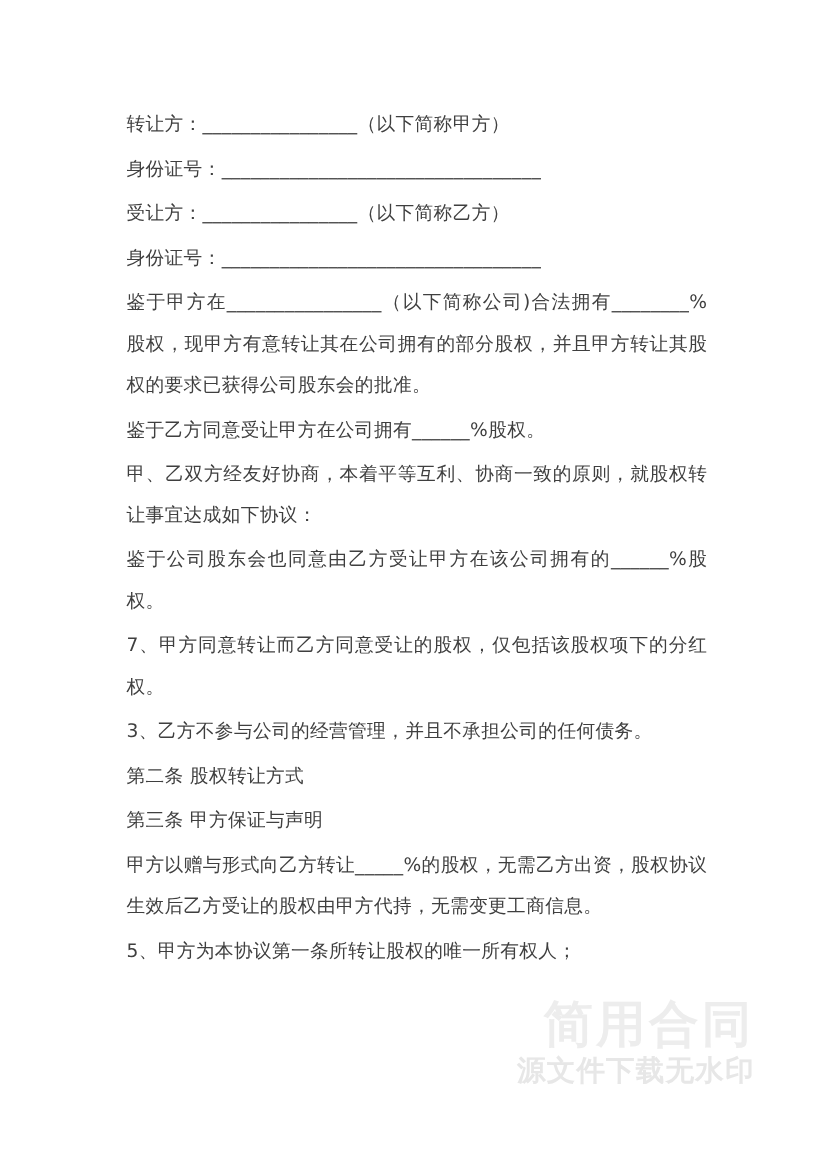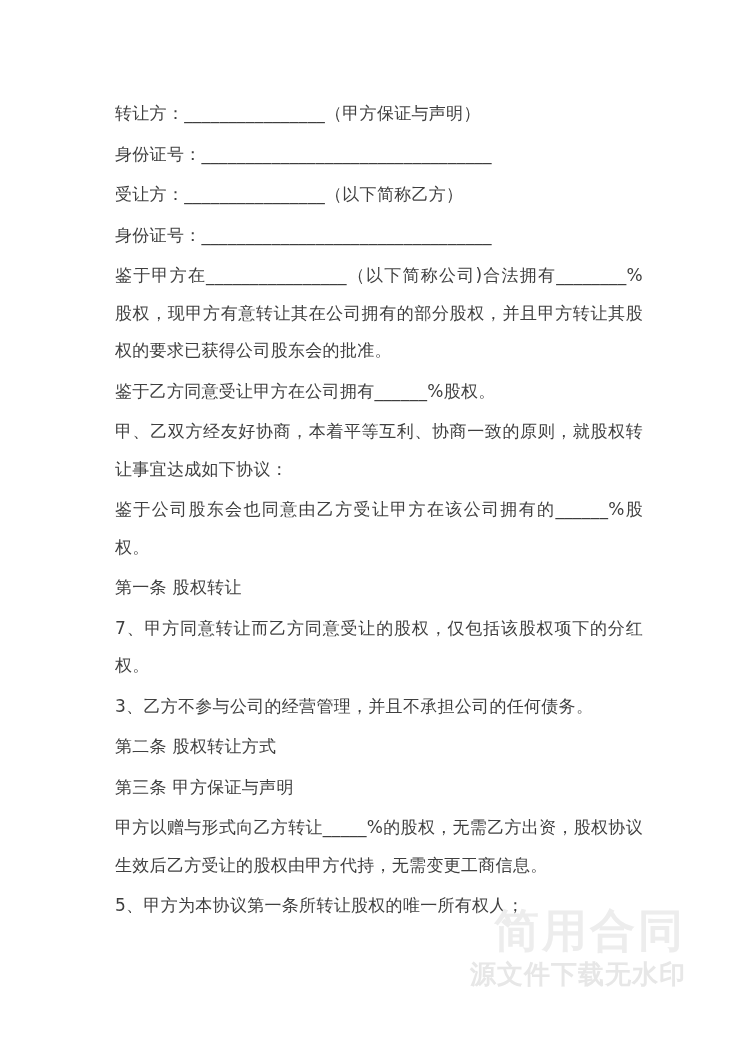--- a/index.html
+++ b/index.html
@@ -53,29 +53,28 @@
     color: #e7e7e7;
     margin: 0;
   }
 </style>
 </head>
 <body>
 
 <div class="page">
 
   <div class="doc-body">
-    <p>转让方：________________（甲方保证与声明）</p>
+    <p>转让方：________________（以下简称甲方）</p>
     <p>身份证号：_________________________________</p>
     <p>受让方：________________（以下简称乙方）</p>
     <p>身份证号：_________________________________</p>
     <p>鉴于甲方在________________（以下简称公司)合法拥有________%股权，现甲方有意转让其在公司拥有的部分股权，并且甲方转让其股权的要求已获得公司股东会的批准。</p>
     <p>鉴于乙方同意受让甲方在公司拥有______%股权。</p>
     <p>甲、乙双方经友好协商，本着平等互利、协商一致的原则，就股权转让事宜达成如下协议：</p>
     <p>鉴于公司股东会也同意由乙方受让甲方在该公司拥有的______%股权。</p>
-    <p>第一条 股权转让</p>
     <p>7、甲方同意转让而乙方同意受让的股权，仅包括该股权项下的分红权。</p>
     <p>3、乙方不参与公司的经营管理，并且不承担公司的任何债务。</p>
     <p>第二条 股权转让方式</p>
     <p>第三条 甲方保证与声明</p>
     <p>甲方以赠与形式向乙方转让_____%的股权，无需乙方出资，股权协议生效后乙方受让的股权由甲方代持，无需变更工商信息。</p>
     <p>5、甲方为本协议第一条所转让股权的唯一所有权人；</p>
   </div>
 
   <div class="watermark">
     <p class="wm-title">简用合同</p>

